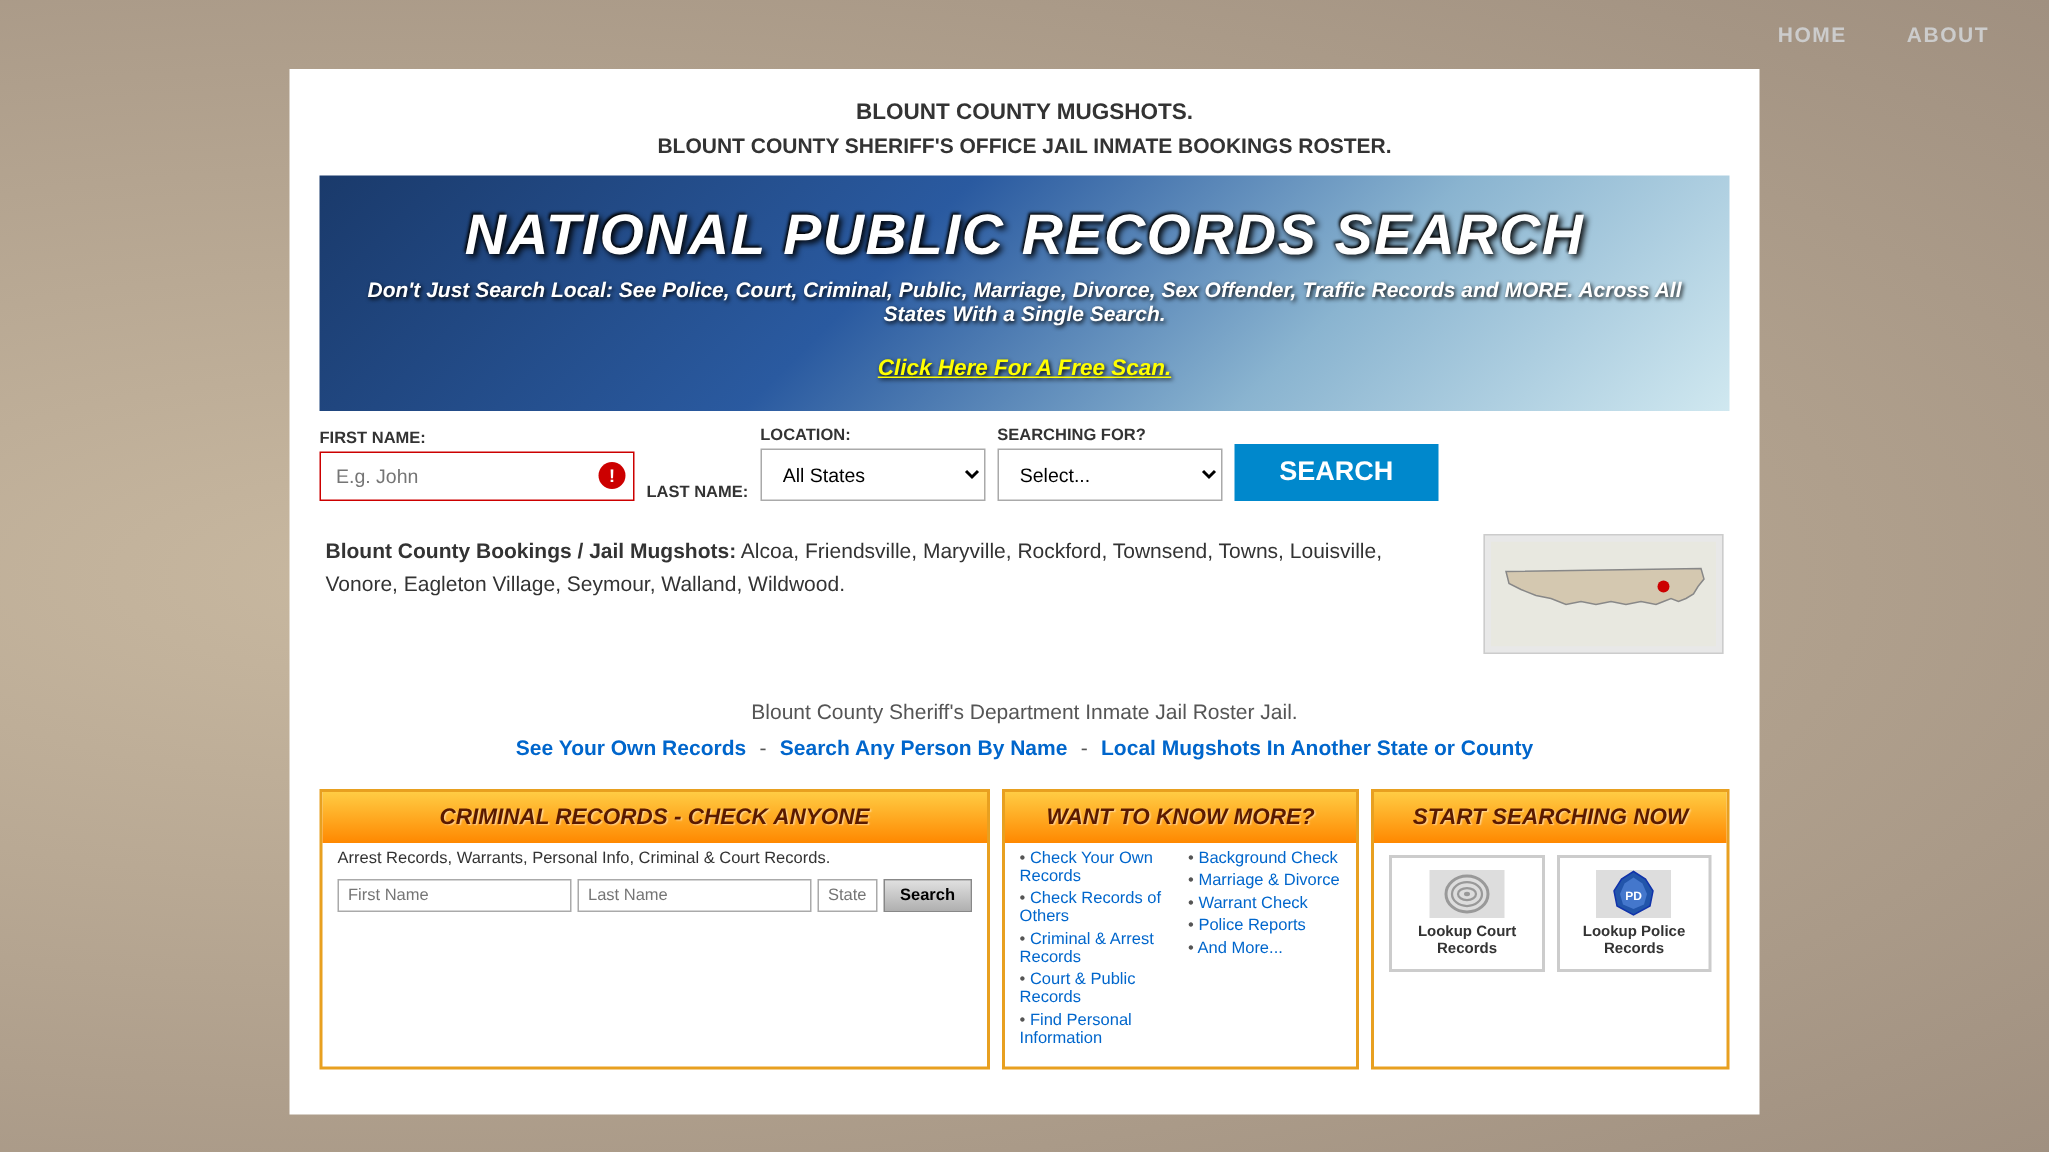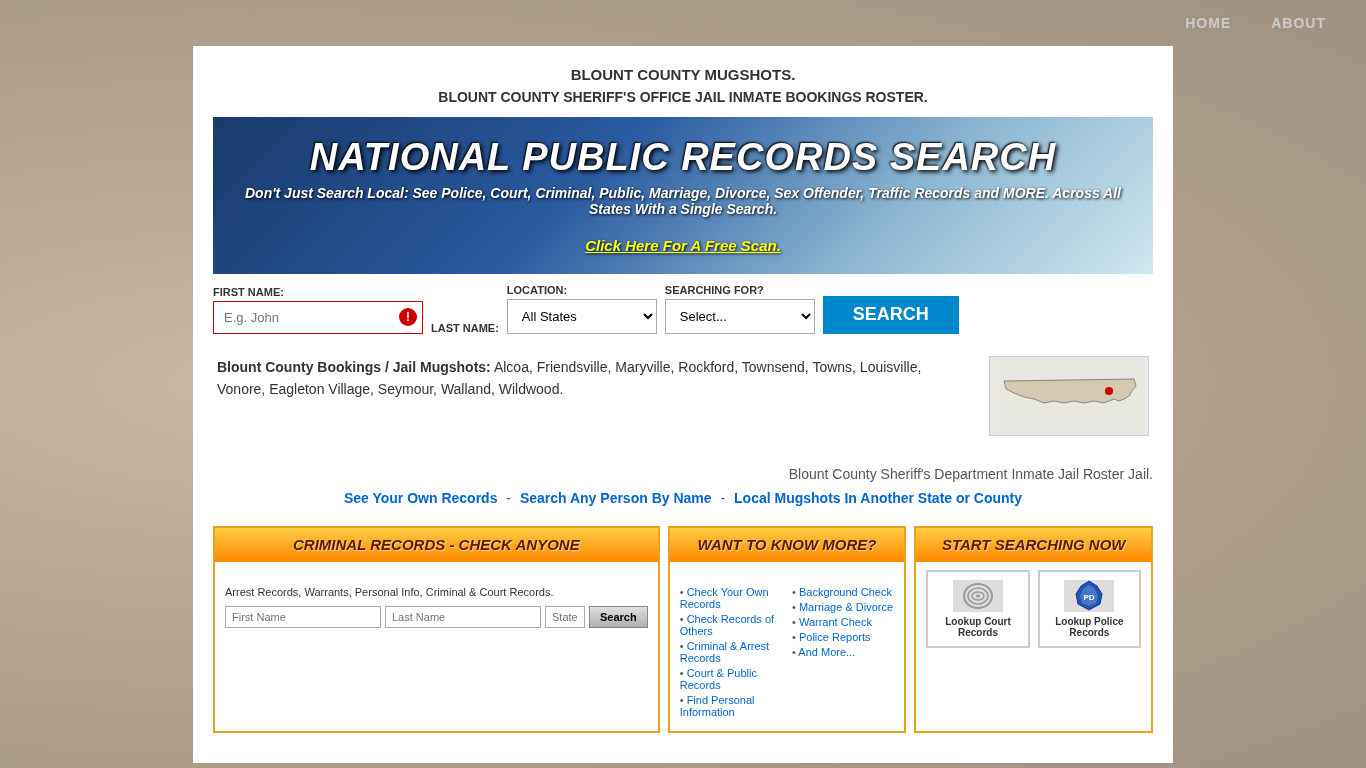--- a/index.html
+++ b/index.html
@@ -178,21 +178,21 @@
       border: 1px solid #ccc;
       display: flex;
       align-items: center;
       justify-content: center;
       flex-shrink: 0;
     }
     .state-map svg { width: 150px; height: 70px; }
 
     
     .bottom-text {
-      text-align: right;
+      text-align: center;
       font-size: 14px;
       color: #555;
       margin: 30px 0 8px;
     }
     .bottom-links {
       text-align: center;
       font-size: 14px;
       margin-bottom: 20px;
     }
     .bottom-links a {
@@ -211,21 +211,21 @@
     .panel {
       flex: 1;
       border: 2px solid #e8a020;
       background: #fff;
       padding: 10px;
     }
     .panel-header {
       background: linear-gradient(to bottom, #ffcc44, #ff8800);
       padding: 8px 20px;
       text-align: center;
-      margin: -10px -10px 24px -10px;
+      margin: -10px -10px 4px -10px;
     }
     .panel-header-text {
       font-size: 15px;
       font-weight: bold;
       color: #5a1a00;
       text-shadow: 1px 1px 1px rgba(255,255,255,0.5);
       font-style: italic;
     }
     .panel-desc {
       font-size: 11px;

